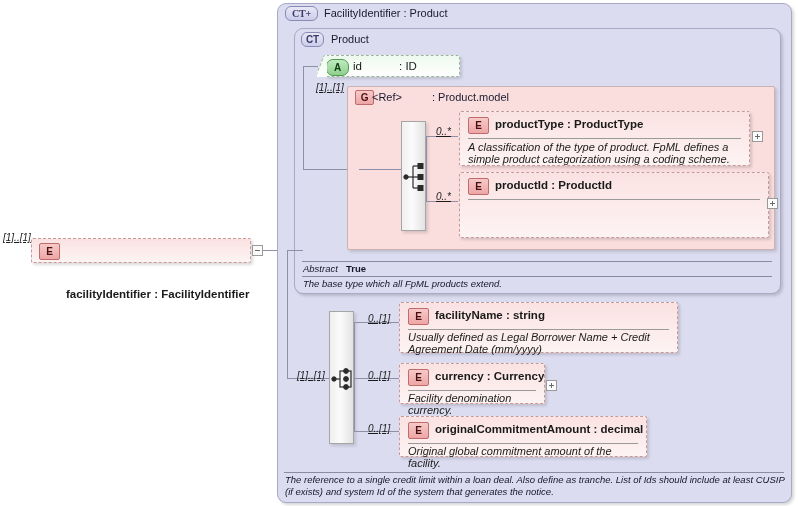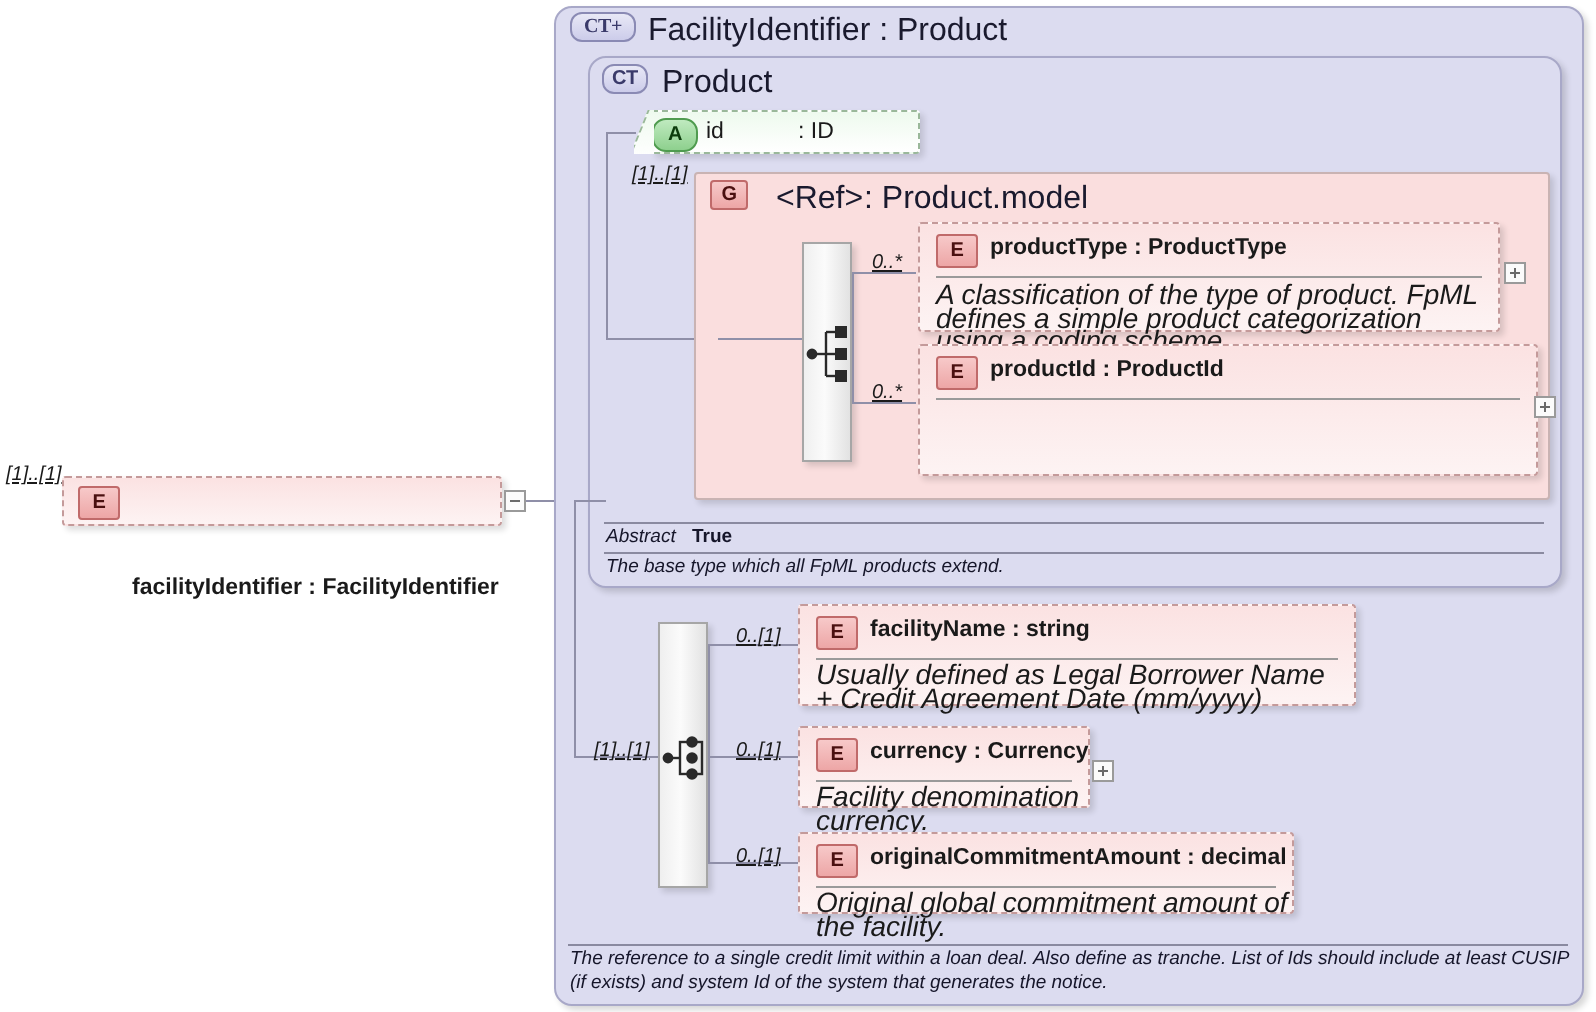--- a/index.html
+++ b/index.html
@@ -73,21 +73,21 @@
   .badge-e {
     width: 19px; height: 15px;
     background: linear-gradient(#f7c9c9, #eda6a6);
     border: 1px solid #c06a6a;
     border-radius: 2px;
     color: #4a1010;
   }
 
   .ct-title {
     position: absolute;
-    font-size: 16px;
+    font-size: 11px;
     color: #1a1a2e;
     white-space: nowrap;
   }
 
   
   .attr-box {
     background: linear-gradient(#eefaee, #ffffff);
     border: 1px dashed #9ab89a;
     border-radius: 2px;
     box-shadow: 2px 2px 3px rgba(0,0,0,0.13);
@@ -113,21 +113,21 @@
     color: #1a1a1a;
     white-space: nowrap;
   }
   .elem-sep {
     position: absolute;
     height: 0;
     border-top: 1px solid #9a9a9a;
   }
   .elem-doc {
     position: absolute;
-    font-size: 14px;
+    font-size: 11px;
     font-style: italic;
     color: #1a1a1a;
     line-height: 11.5px;
   }
 
   
   .card {
     position: absolute;
     font-size: 10px;
     font-style: italic;
@@ -247,21 +247,21 @@
   <div class="ln-h" style="left:303px; top:66px; width:15px;"></div>
   <div class="ln-h" style="left:303px; top:169px; width:56px;"></div>
 
   <div class="card abs" style="left:316px; top:82px;">[1]..[1]</div>
 
   <div class="abs grp-box" style="left:347px; top:86px; width:428px; height:164px;"></div>
 
   <div class="badge badge-g abs" style="left:355px; top:90px;">
     <span>G</span>
   </div>
-  <div class="ct-title" style="left:388px; top:91px;text-align:right;">&lt;Ref&gt;</div>
+  <div class="ct-title" style="left:372px; top:91px;text-align:right;">&lt;Ref&gt;</div>
   <div class="ct-title" style="left:432px; top:91px;">: Product.model</div>
 
   <div class="abs comp-box" style="left:401px; top:121px; width:25px; height:110px;">
     <svg width="25" height="110" viewBox="0 0 25 110">
       <g fill="#2a2a2a" stroke="#2a2a2a">
         <circle cx="4" cy="55" r="2.2"></circle>
         <line x1="6" y1="55" x2="11" y2="55" stroke-width="1.2"></line>
         <line x1="11" y1="44" x2="11" y2="66" stroke-width="1.2"></line>
         <line x1="11" y1="44" x2="16" y2="44" stroke-width="1.2"></line>
         <line x1="11" y1="55" x2="16" y2="55" stroke-width="1.2"></line>

